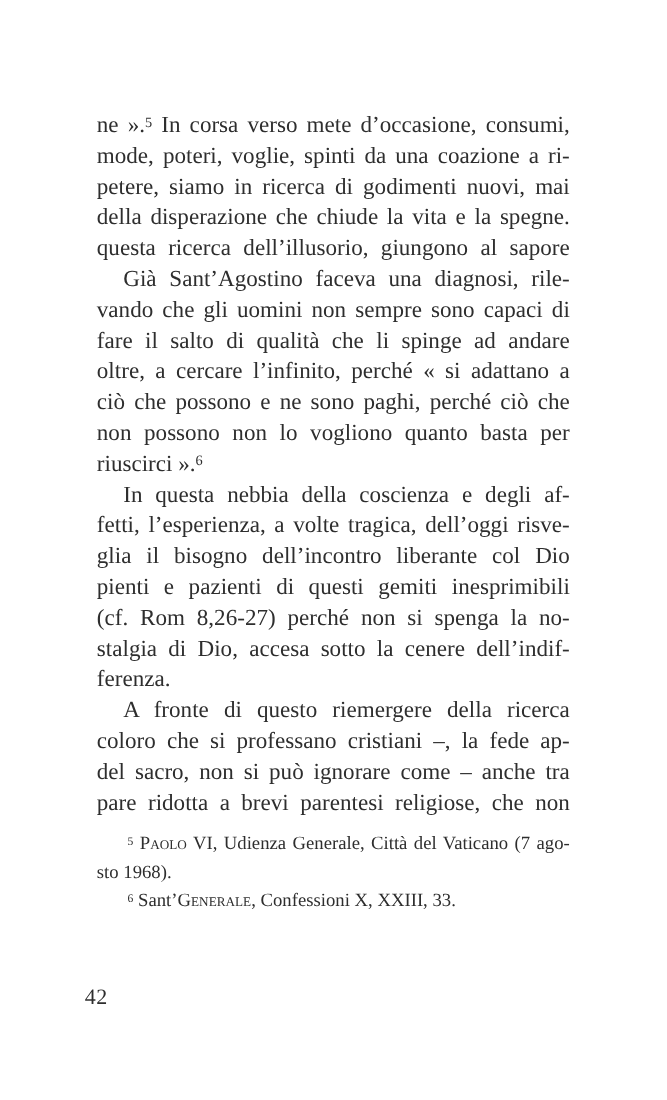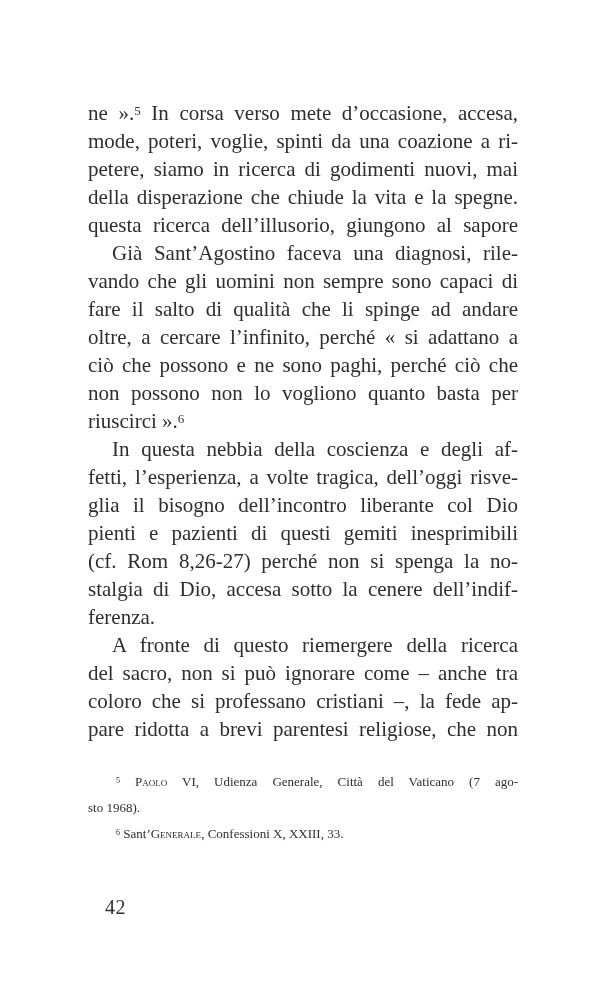--- a/index.html
+++ b/index.html
@@ -33,49 +33,49 @@
   .para { margin: 0; }
   .para.indent .line:first-child { text-indent: 24px; }
   .line {
     text-align: justify;
     text-align-last: left;
   }
   .line.just {
     text-align-last: justify;
   }
   .footnotes {
-    margin-top: 26px;
-    font-size: 13px;
+    margin-top: 11px;
+    font-size: 17px;
     line-height: 26px;
   }
   .fn.indent .line:first-child { text-indent: 28px; }
   .it { }
   .sc { font-variant: small-caps; }
   .sup {
     font-size: 0.62em;
     position: relative;
     top: -0.42em;
     line-height: 0;
   }
   .page-number {
     position: absolute;
-    left: 105px;
+    left: 77px;
     top: 896px;
     font-size: 20px;
     letter-spacing: 0.5px;
   }
 </style>
 </head>
 <body style="background: rgb(255, 255, 255); color: rgb(46, 46, 46);">
 
 <div class="page">
   <div class="text-block">
     <div class="main-text" id="main-text">
         <div class="para">
-          <div class="line just"><span>ne ».</span><span class="sup">5</span><span> In corsa verso mete d’occasione, accesa,</span></div>
+          <div class="line just"><span>ne ».</span><span class="sup">5</span><span> In corsa verso mete d’occasione, consumi,</span></div>
           <div class="line just"><span>mode, poteri, voglie, spinti da una coazione a ri-</span></div>
           <div class="line just"><span>petere, siamo in ricerca di godimenti nuovi, mai</span></div>
           <div class="line just"><span>della disperazione che chiude la vita e la spegne.</span></div>
           <div class="line just"><span>questa ricerca dell’illusorio, giungono al sapore</span></div>
         </div>
         <div class="para indent">
           <div class="line just"><span>Già Sant’Agostino faceva una diagnosi, rile-</span></div>
           <div class="line just"><span>vando che gli uomini non sempre sono capaci di</span></div>
           <div class="line just"><span>fare il salto di qualità che li spinge ad andare</span></div>
           <div class="line just"><span>oltre, a cercare l’infinito, perché « si adattano a</span></div>
@@ -87,22 +87,22 @@
           <div class="line just"><span>In questa nebbia della coscienza e degli af-</span></div>
           <div class="line just"><span>fetti, l’esperienza, a volte tragica, dell’oggi risve-</span></div>
           <div class="line just"><span>glia il bisogno dell’incontro liberante col Dio</span></div>
           <div class="line just"><span>pienti e pazienti di questi </span><span class="it">gemiti inesprimibili</span></div>
           <div class="line just"><span>(cf. </span><span class="it">Rom</span><span> 8,26-27) perché non si spenga la no-</span></div>
           <div class="line just"><span>stalgia di Dio, accesa sotto la cenere dell’indif-</span></div>
           <div class="line"><span>ferenza.</span></div>
         </div>
         <div class="para indent">
           <div class="line just"><span>A fronte di questo riemergere della ricerca</span></div>
+          <div class="line just"><span>coloro che si professano cristiani –, la fede ap-</span></div>
           <div class="line just"><span>del sacro, non si può ignorare come – anche tra</span></div>
-          <div class="line just"><span>coloro che si professano cristiani –, la fede ap-</span></div>
           <div class="line just"><span>pare ridotta a brevi parentesi religiose, che non</span></div>
         </div>
       </div>
     <div class="footnotes" id="footnotes">
         <div class="fn indent">
           <div class="line just"><span class="sup">5</span><span> </span><span class="sc">Paolo</span><span> VI, </span><span class="it">Udienza Generale</span><span>, Città del Vaticano (7 ago-</span></div>
           <div class="line"><span>sto 1968).</span></div>
         </div>
         <div class="fn indent">
           <div class="line"><span class="sup">6</span><span> Sant’</span><span class="sc">Generale</span><span>, </span><span class="it">Confessioni</span><span> X, XXIII, 33.</span></div>

